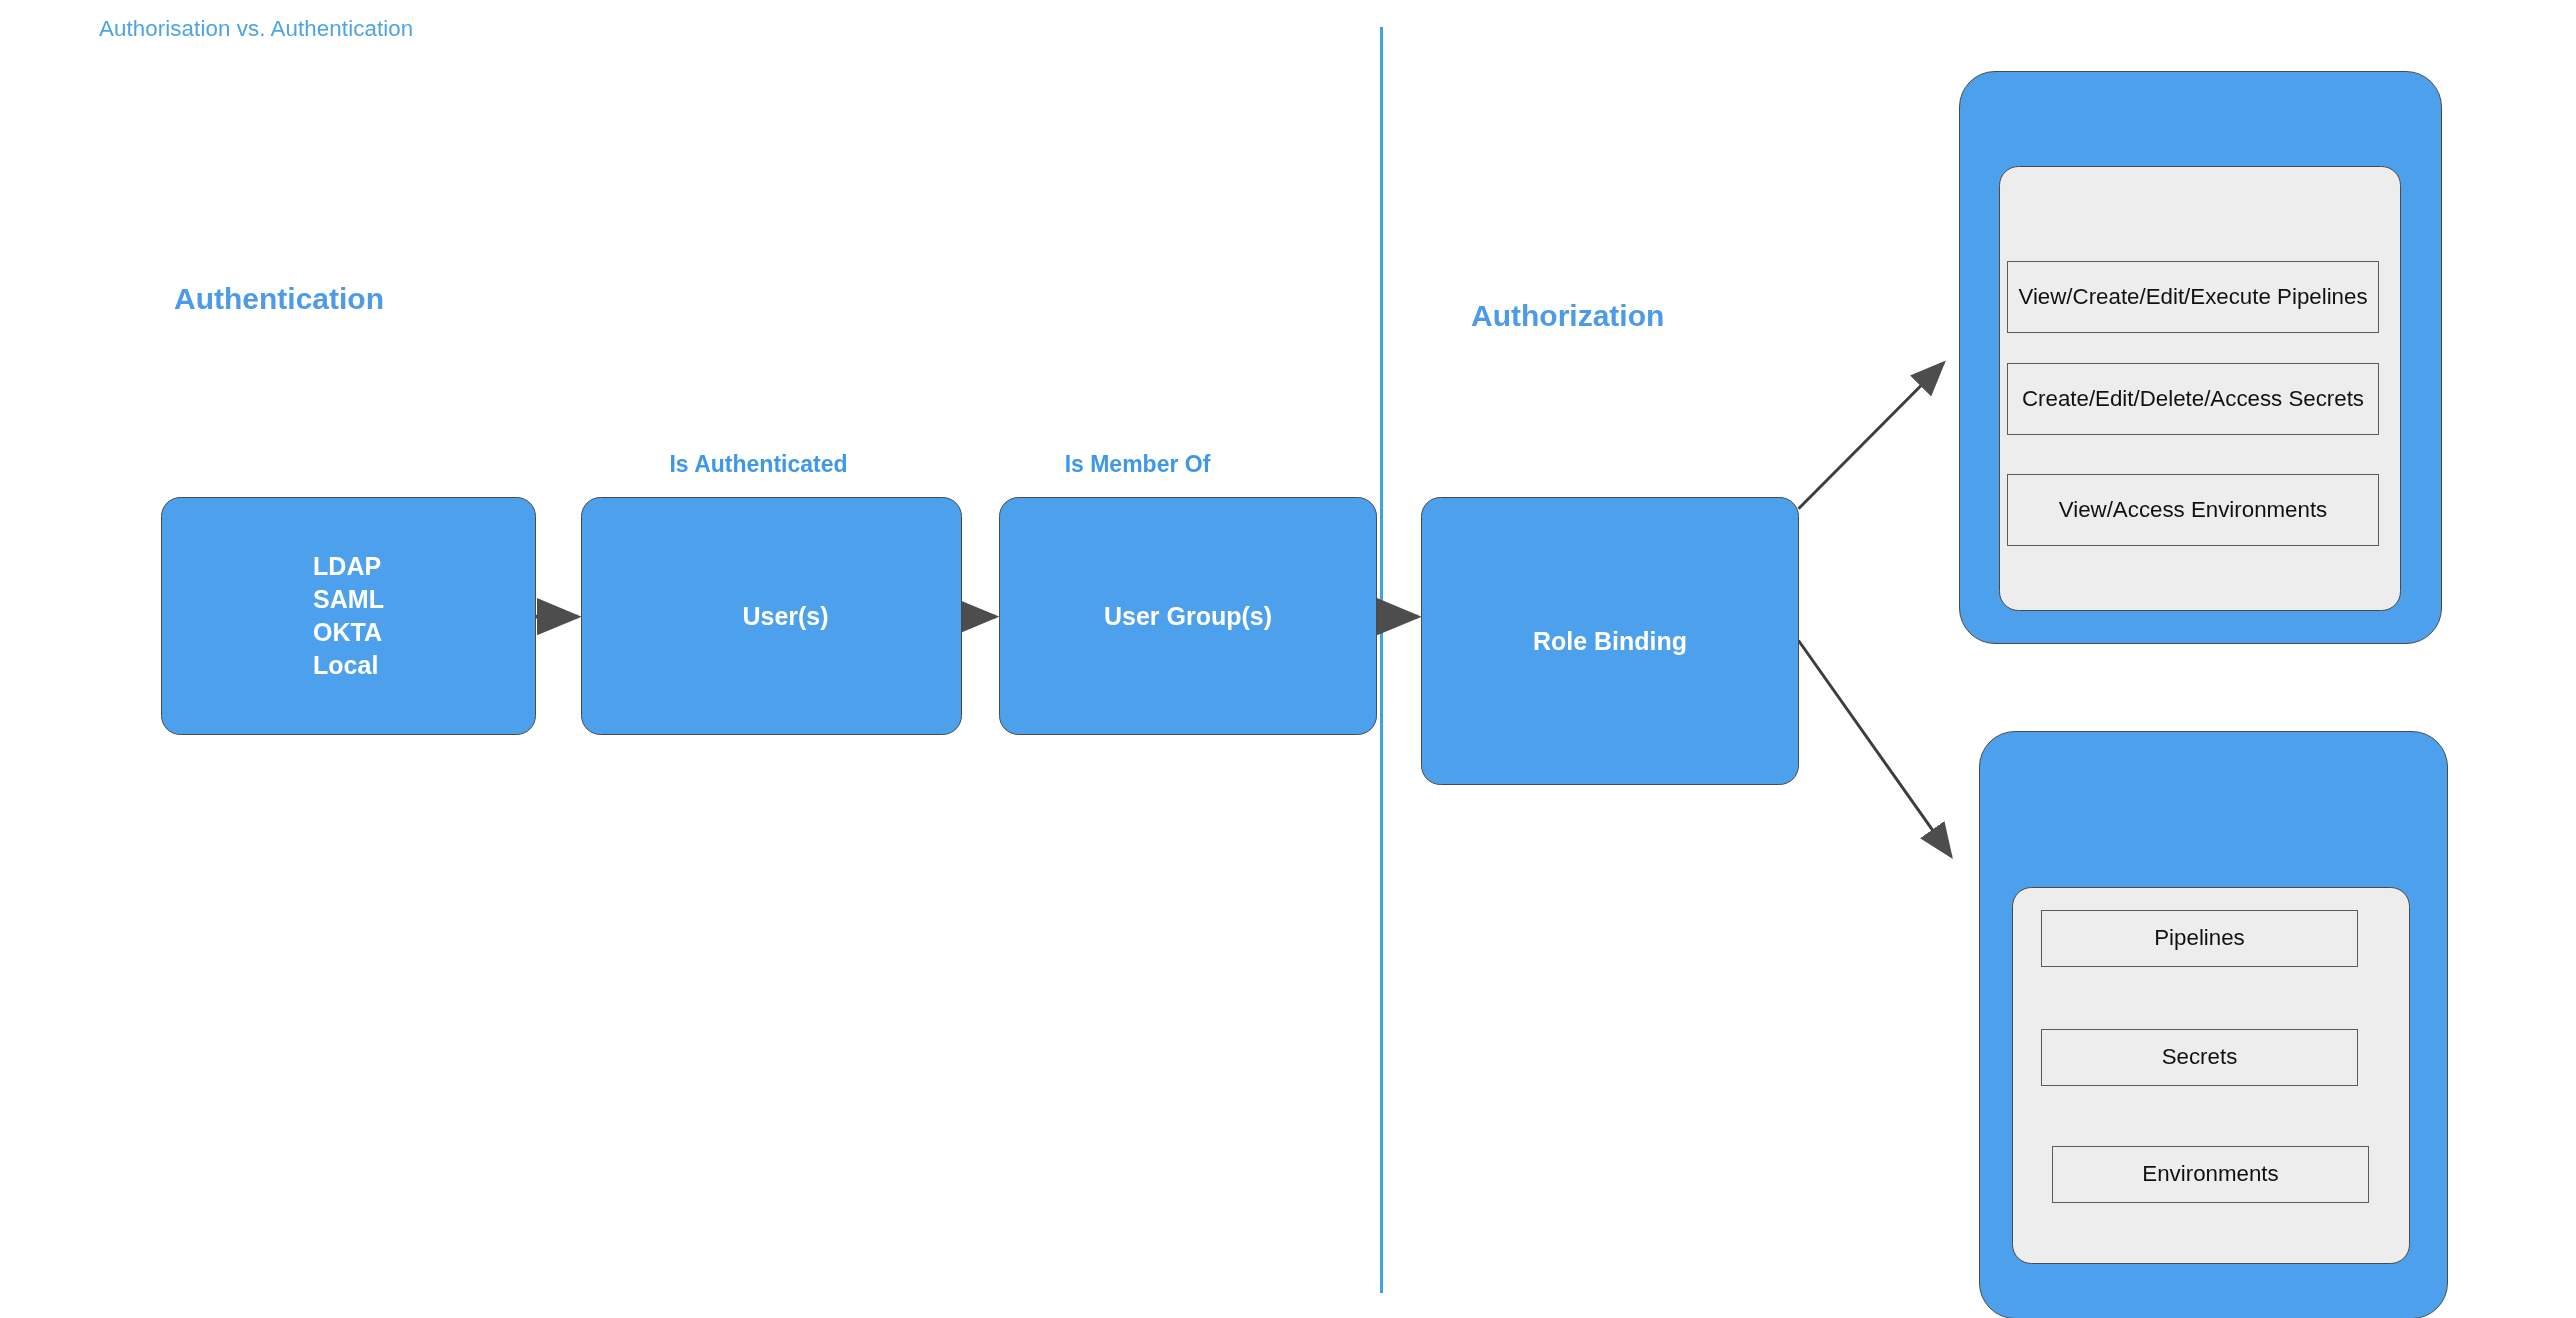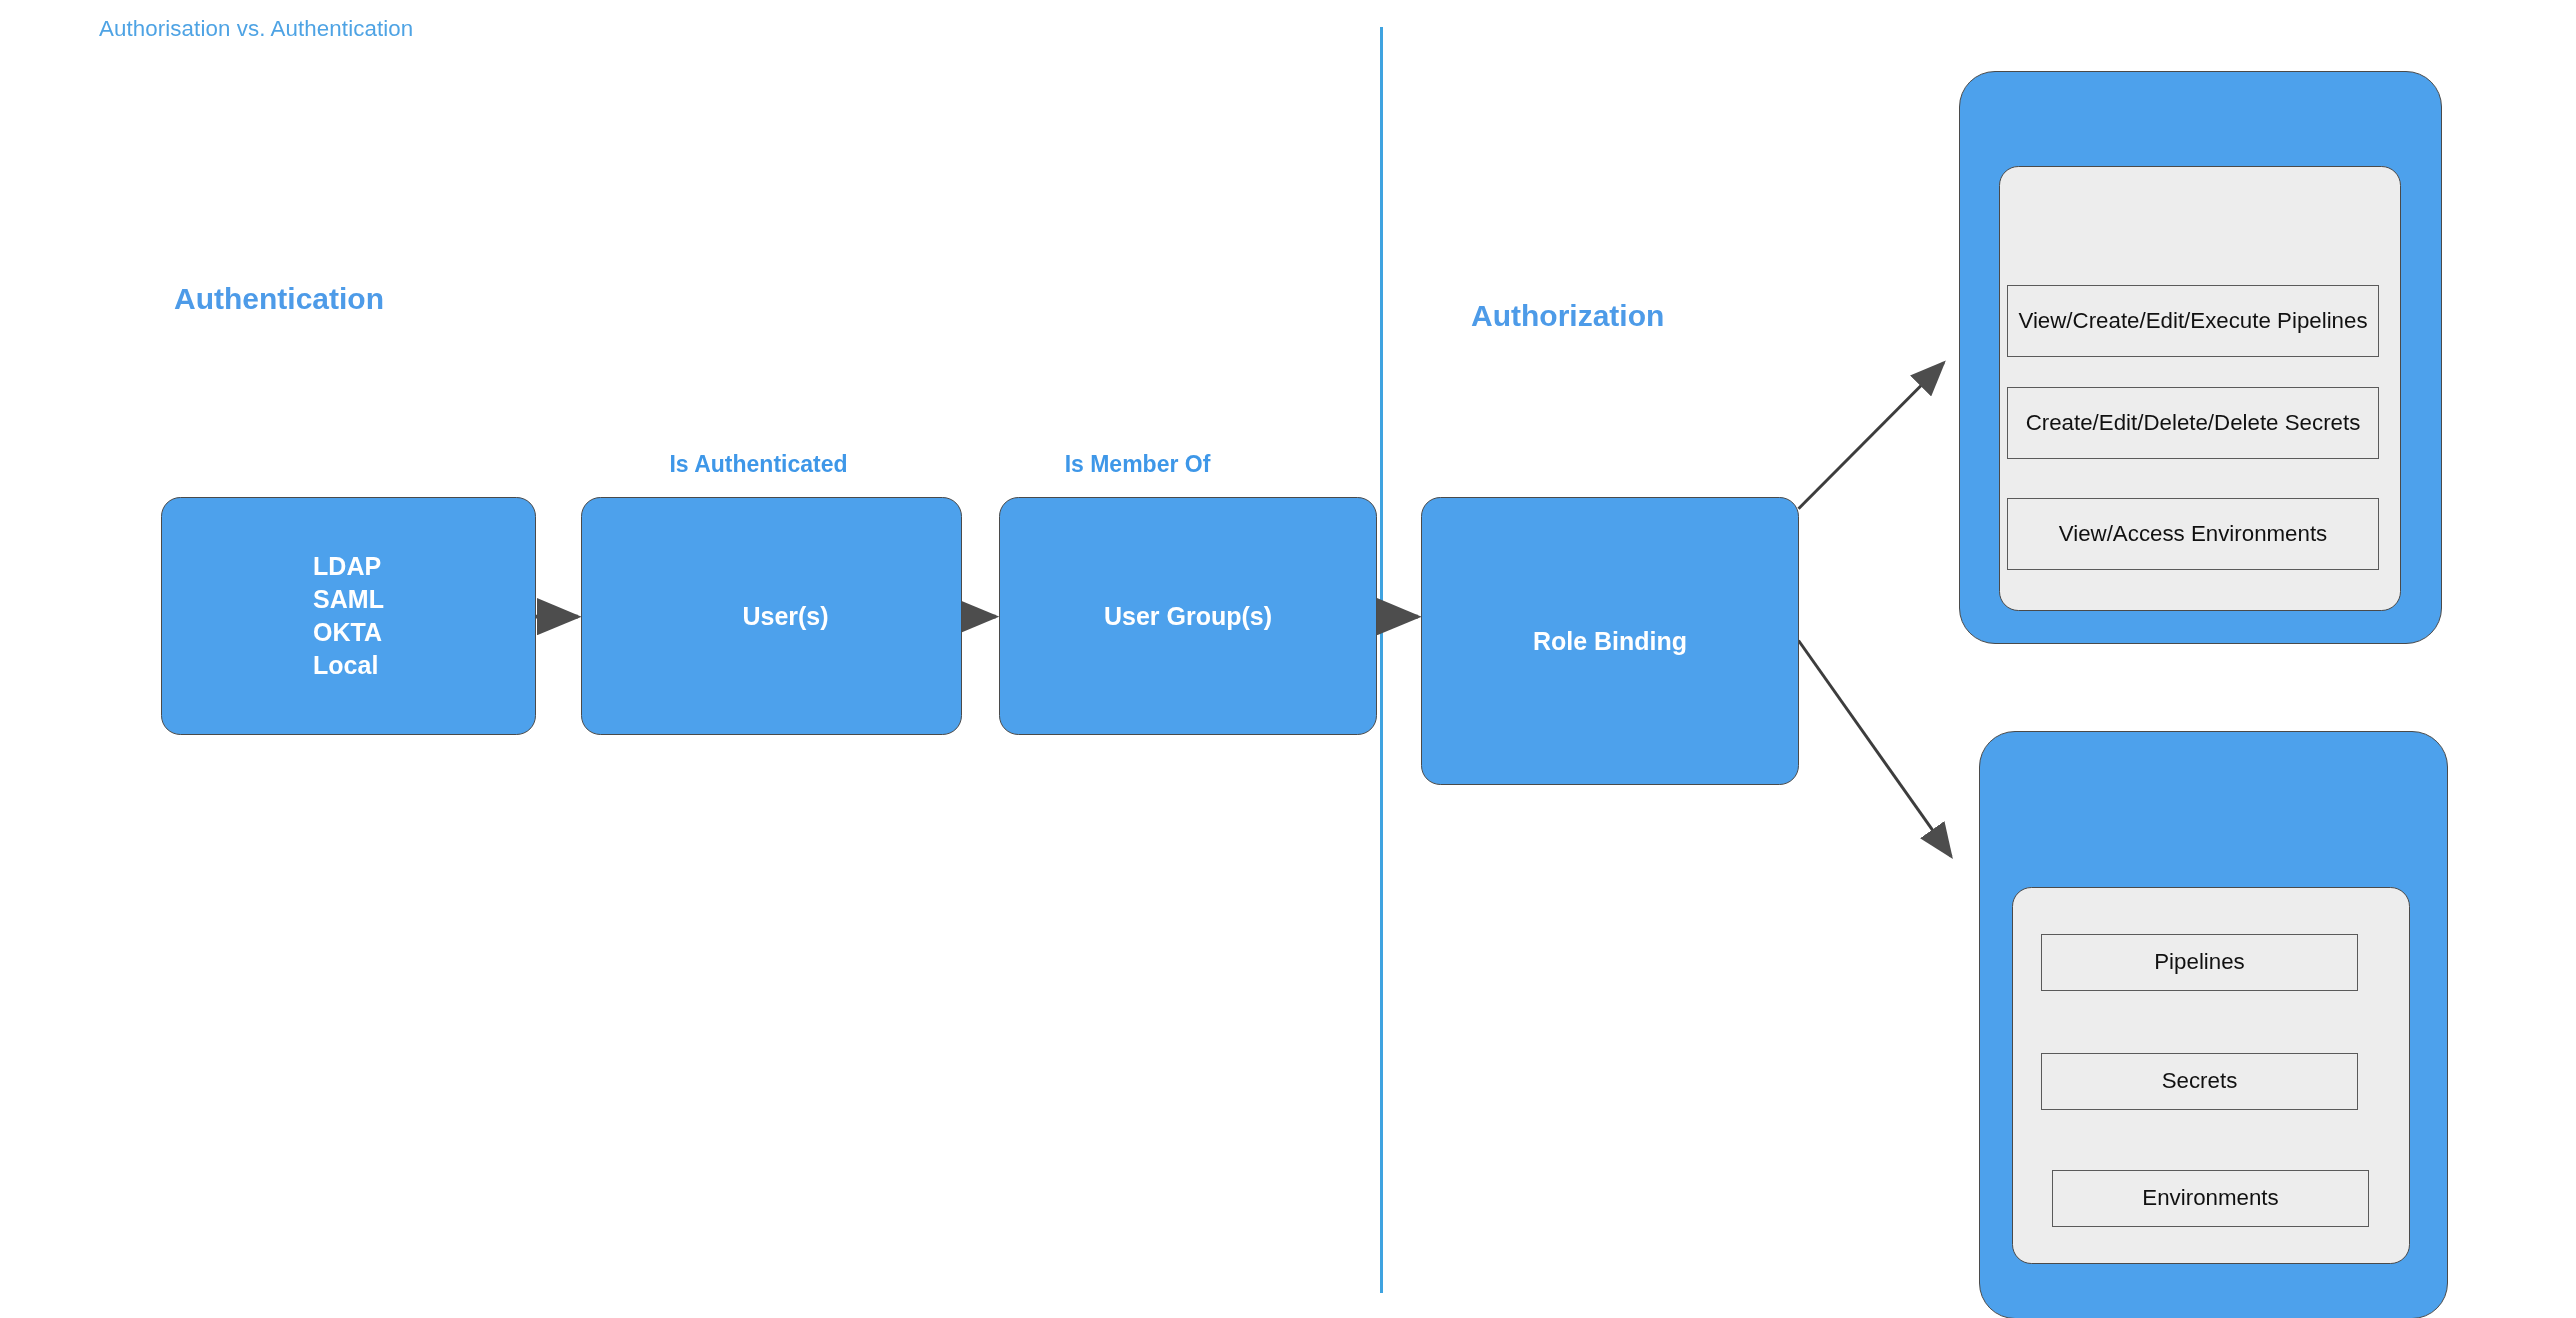--- a/index.html
+++ b/index.html
@@ -68,21 +68,20 @@
   }
   .inner-title{
     position:absolute;left:0;right:0;text-align:center;
     color:#1a1a1a;font-size:24px;font-weight:400;white-space:nowrap;
   }
   .leaf-box{
     position:absolute;background:#EDEDED;border:1.5px solid #5a5a5a;
     box-sizing:border-box;display:flex;align-items:center;justify-content:center;
     color:#111111;font-size:22.3px;line-height:1.2;text-align:center;
     padding:0 4.5px;
-    margin-top:24px;
   }
 
   
   #panel-roles{left:1959px;top:71px;width:483px;height:573px;}
   #panel-roles .group-title{top:104px;}
   #panel-inner-perm{left:1999px;top:166px;width:402px;height:445px;}
   #panel-inner-perm .inner-title{top:217px;}
   #perm-0{left:2007px;top:261px;width:372px;height:72px;}
   #perm-1{left:2007px;top:363px;width:372px;height:72px;}
   #perm-2{left:2007px;top:474px;width:372px;height:72px;}
@@ -152,21 +151,21 @@
     <span>Role Binding</span>
   </div>
 
   <div class="group-panel" id="panel-roles">
     <div class="group-title">Role(s)</div>
   </div>
   <div class="inner-panel" id="panel-inner-perm">
     <div class="inner-title">Permission(s)</div>
   </div>
   <div class="leaf-box" id="perm-0">View/Create/Edit/Execute Pipelines</div>
-  <div class="leaf-box" id="perm-1">Create/Edit/Delete/Delete Secrets</div>
+  <div class="leaf-box" id="perm-1">Create/Edit/Delete/Access Secrets</div>
   <div class="leaf-box" id="perm-2">View/Access Environments</div>
 
   <div class="group-panel" id="panel-resources">
     
   </div>
   <div class="inner-panel" id="panel-inner-res"></div>
   <div class="leaf-box" id="res-0">Pipelines</div>
   <div class="leaf-box" id="res-1">Secrets</div>
   <div class="leaf-box" id="res-2">Environments</div>
 

